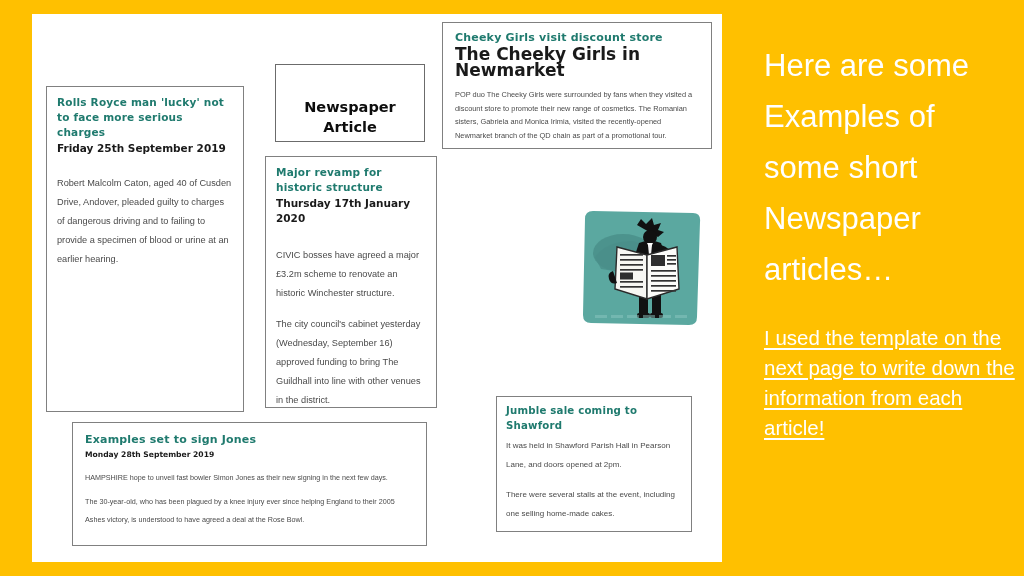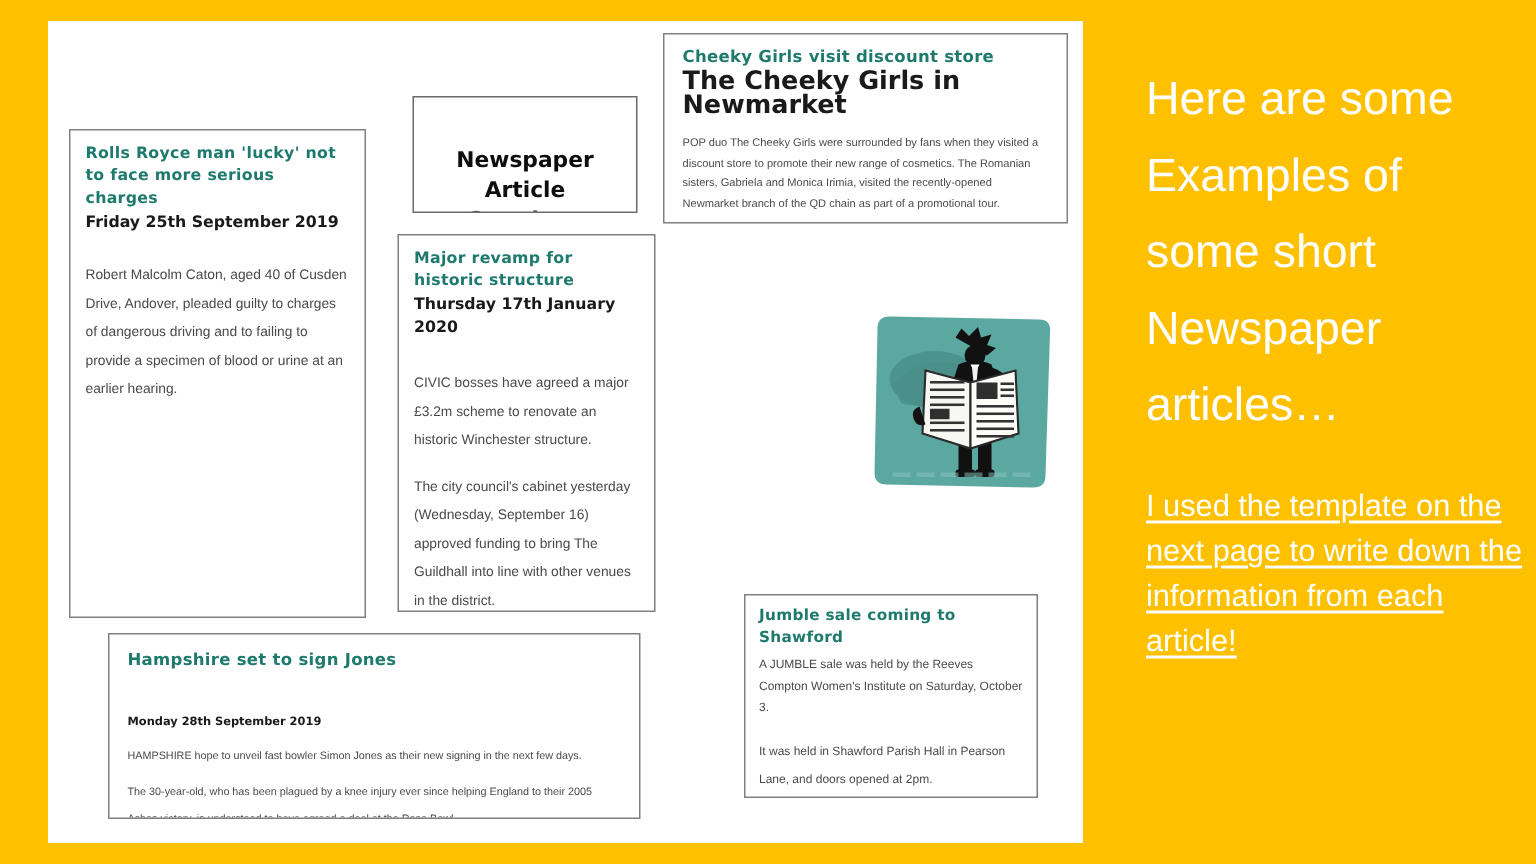--- a/index.html
+++ b/index.html
@@ -113,21 +113,21 @@
 
   
   #card-hampshire {
     left: 40px;
     top: 408px;
     width: 355px;
     height: 124px;
     padding: 9px 12px 6px 12px;
   }
   #card-hampshire .art-headline { font-size: 11px; line-height: 16px; }
-  #card-hampshire .art-subhead  { font-size: 7.6px; line-height: 13px; margin-top: 26px; }
+  #card-hampshire .art-subhead  { font-size: 7.6px; line-height: 13px; margin-top: 0; }
   #card-hampshire .art-body     { margin-top: 8px; }
   #card-hampshire .art-body p   { font-size: 7.2px; line-height: 18px; margin-bottom: 6px; }
 
   
   #card-jumble-sale {
     left: 464px;
     top: 382px;
     width: 196px;
     height: 136px;
     padding: 6px 9px 5px 9px;
@@ -208,32 +208,31 @@
 
   <div class="article-card" id="card-cheeky-girls">
     <div class="art-headline">Cheeky Girls visit discount store</div>
     <div class="art-subhead">The Cheeky Girls in Newmarket</div>
     <div class="art-body">
       <p>POP duo The Cheeky Girls were surrounded by fans when they visited a discount store to promote their new range of cosmetics. The Romanian sisters, Gabriela and Monica Irimia, visited the recently-opened Newmarket branch of the QD chain as part of a promotional tour.</p>
     </div>
   </div>
 
   <div class="article-card" id="card-hampshire">
-    <div class="art-headline">Hampshire set to sign Jones</div>
+    <div class="art-headline">Examples set to sign Jones</div>
     <div class="art-subhead">Monday 28th September 2019</div>
     <div class="art-body">
       <p>HAMPSHIRE hope to unveil fast bowler Simon Jones as their new signing in the next few days.</p>
       <p>The 30-year-old, who has been plagued by a knee injury ever since helping England to their 2005 Ashes victory, is understood to have agreed a deal at the Rose Bowl.</p>
     </div>
   </div>
 
   <div class="article-card" id="card-jumble-sale">
     <div class="art-headline">Jumble sale coming to Shawford</div>
     <div class="art-body">
-      <p>A JUMBLE sale was held by the Reeves Compton Women's Institute on Saturday, October 3.</p>
       <p class="spaced">It was held in Shawford Parish Hall in Pearson Lane, and doors opened at 2pm.</p>
       <p class="spaced">There were several stalls at the event, including one selling home-made cakes.</p>
     </div>
   </div>
 
   <div id="newspaper-illustration">
     <svg viewBox="0 0 142 128" xmlns="http://www.w3.org/2000/svg">
       <defs>
         <clipPath id="tileClip">
           <path d="M14 14 Q14 6 22 6 L122 8 Q130 8 129 17 L126 112 Q126 120 118 120 L20 118 Q12 118 12 110 Z"></path>

